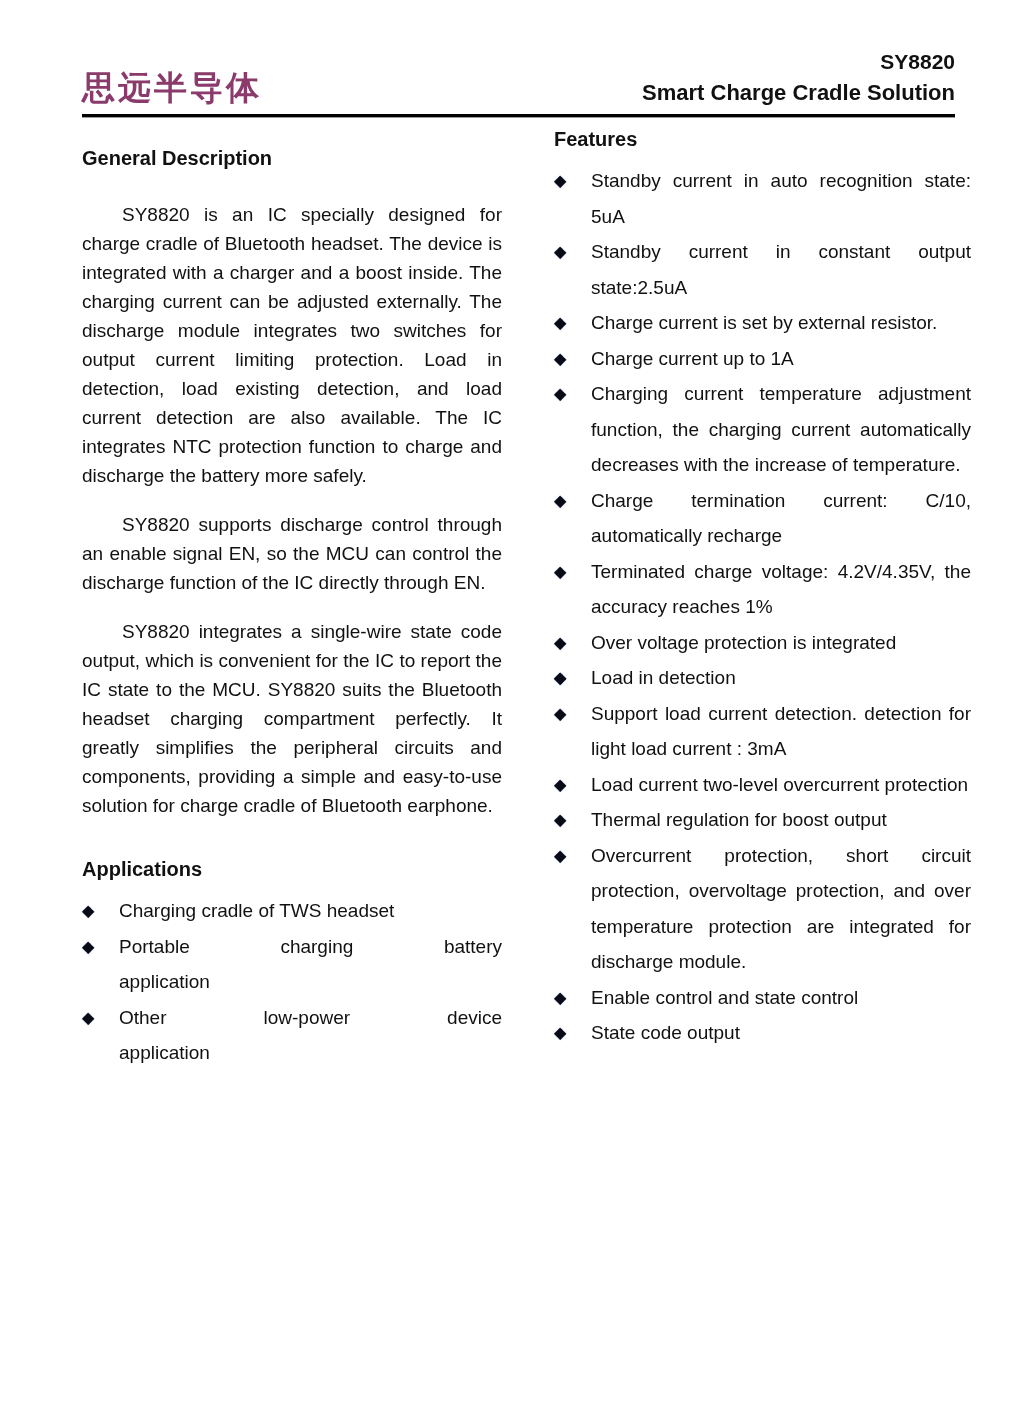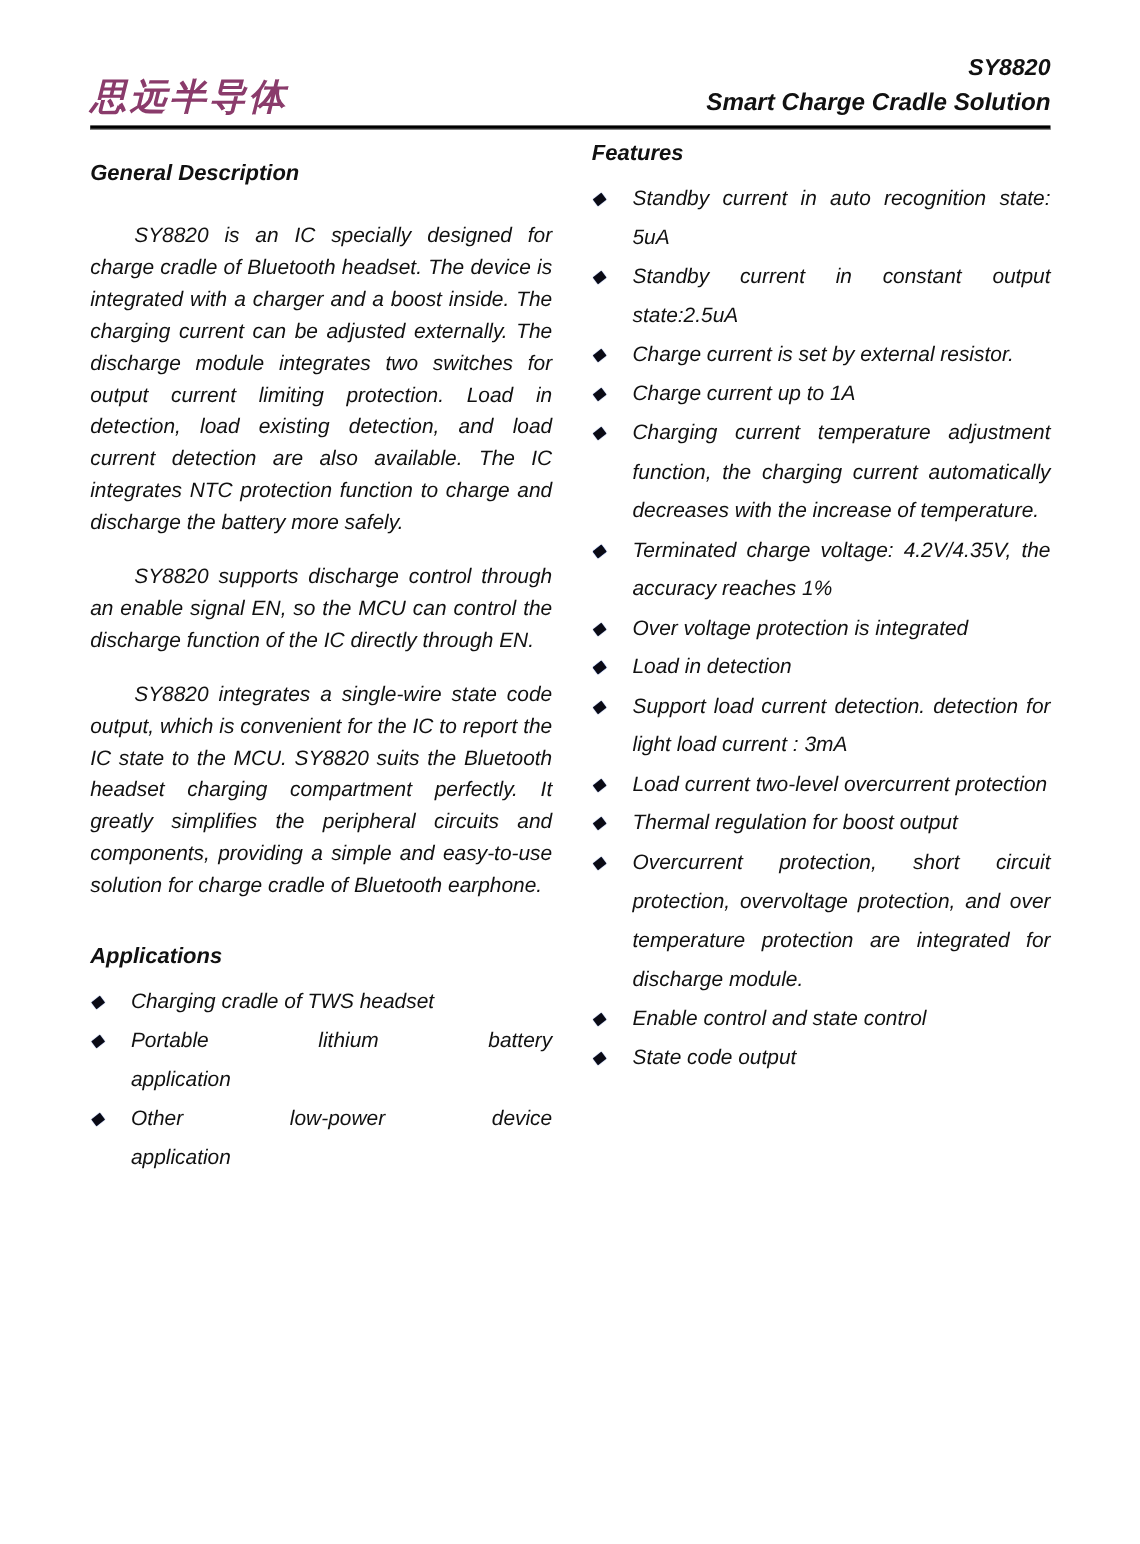--- a/index.html
+++ b/index.html
@@ -9,21 +9,20 @@
     height: 1404px;
     font-family: "Liberation Sans", sans-serif;
     color: #111111;
     overflow: hidden;
   }
   .page {
     width: 1036px;
     height: 1256px;
     padding: 0 81px 0 82px;
     background: #ffffff;
-    font-style: italic;
   }
 
   
   .header {
     display: flex;
     justify-content: space-between;
     align-items: flex-end;
     padding-top: 46px;
   }
   .logo {
@@ -44,21 +43,21 @@
   .header-rule {
     height: 4px;
     background: #000000;
     margin-top: 6px;
     border-bottom: 1px solid #9a9a9a;
   }
 
   
   .columns {
     display: flex;
-    gap: 36px;
+    gap: 52px;
     align-items: flex-start;
   }
   .col-left  { width: 420px; flex: 0 0 420px; }
   .col-right { width: 417px; flex: 0 0 417px; }
 
   .section-title {
     font-size: 20px;
     font-weight: bold;
     color: #111111;
   }
@@ -137,21 +136,21 @@
       <div class="section-title applications-title">Applications</div>
 
       <ul class="bullet-list">
         <li>
           <span class="bullet">◆</span>
           <span class="app-line">Charging cradle of TWS headset</span>
 
         </li>
         <li>
           <span class="bullet">◆</span>
-          <span class="line-justify-full">Portable lithium battery</span>
+          <span class="line-justify-full">Portable charging battery</span>
           <span class="app-line hidden-empty">application</span>
         </li>
         <li>
           <span class="bullet">◆</span>
           <span class="line-justify-full">Other low-power device</span>
           <span class="app-line hidden-empty">application</span>
         </li>
       </ul>
     </div>
 
@@ -180,20 +179,21 @@
             <span>Charge current up to 1A</span>
           </li>
 
           <li>
             <span class="bullet">◆</span>
             <span>Charging current temperature adjustment function, the charging current automatically decreases with the increase of temperature.</span>
           </li>
 
           <li>
             <span class="bullet">◆</span>
+            <span>Charge termination current: C/10, automatically recharge</span>
           </li>
 
           <li>
             <span class="bullet">◆</span>
             <span>Terminated charge voltage: 4.2V/4.35V, the accuracy reaches 1%</span>
           </li>
 
           <li>
             <span class="bullet">◆</span>
             <span>Over voltage protection is integrated</span>

